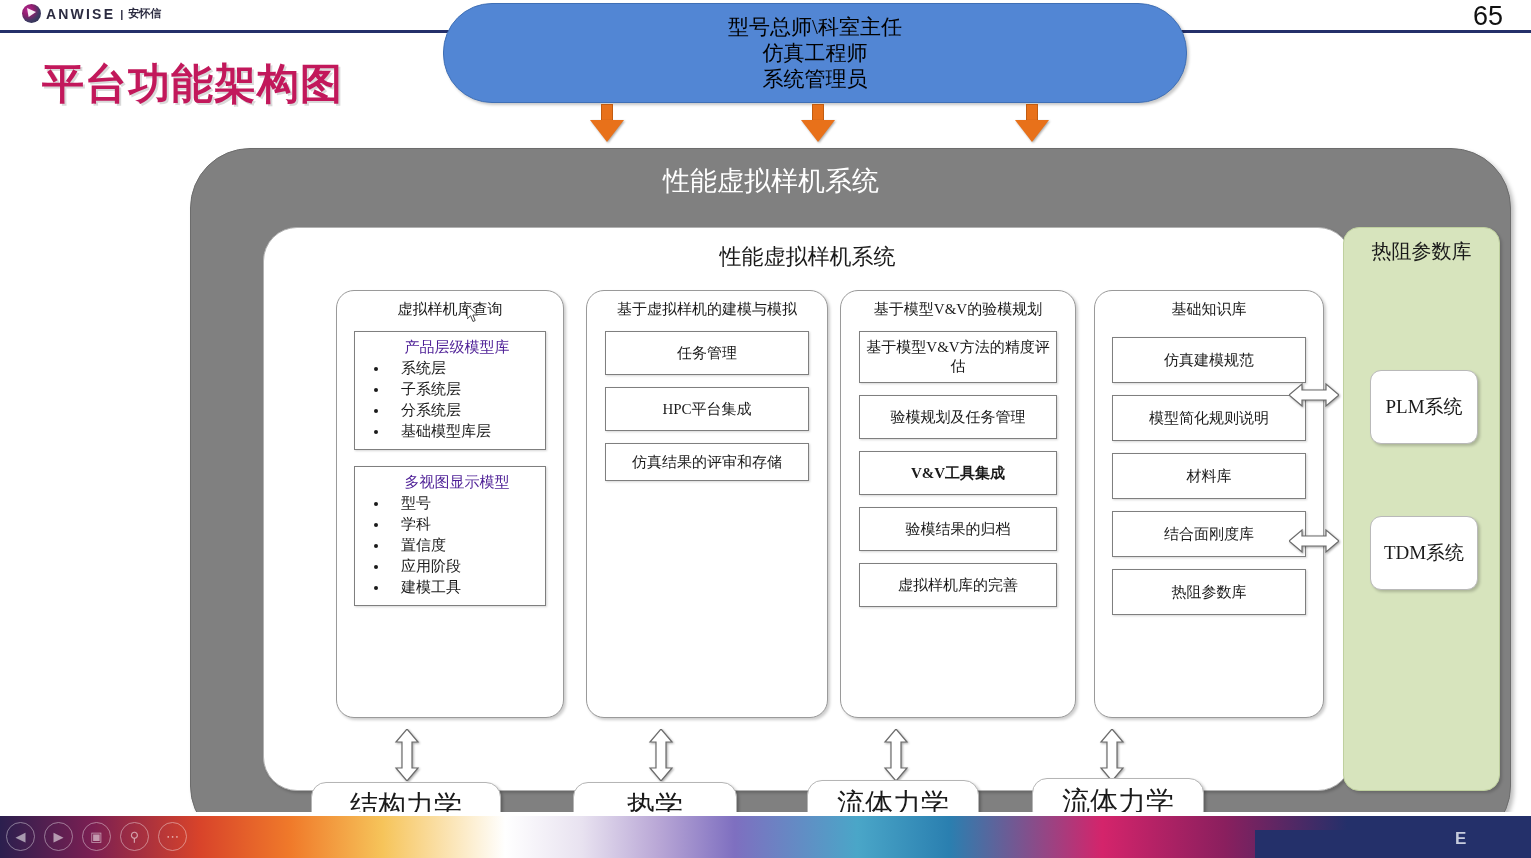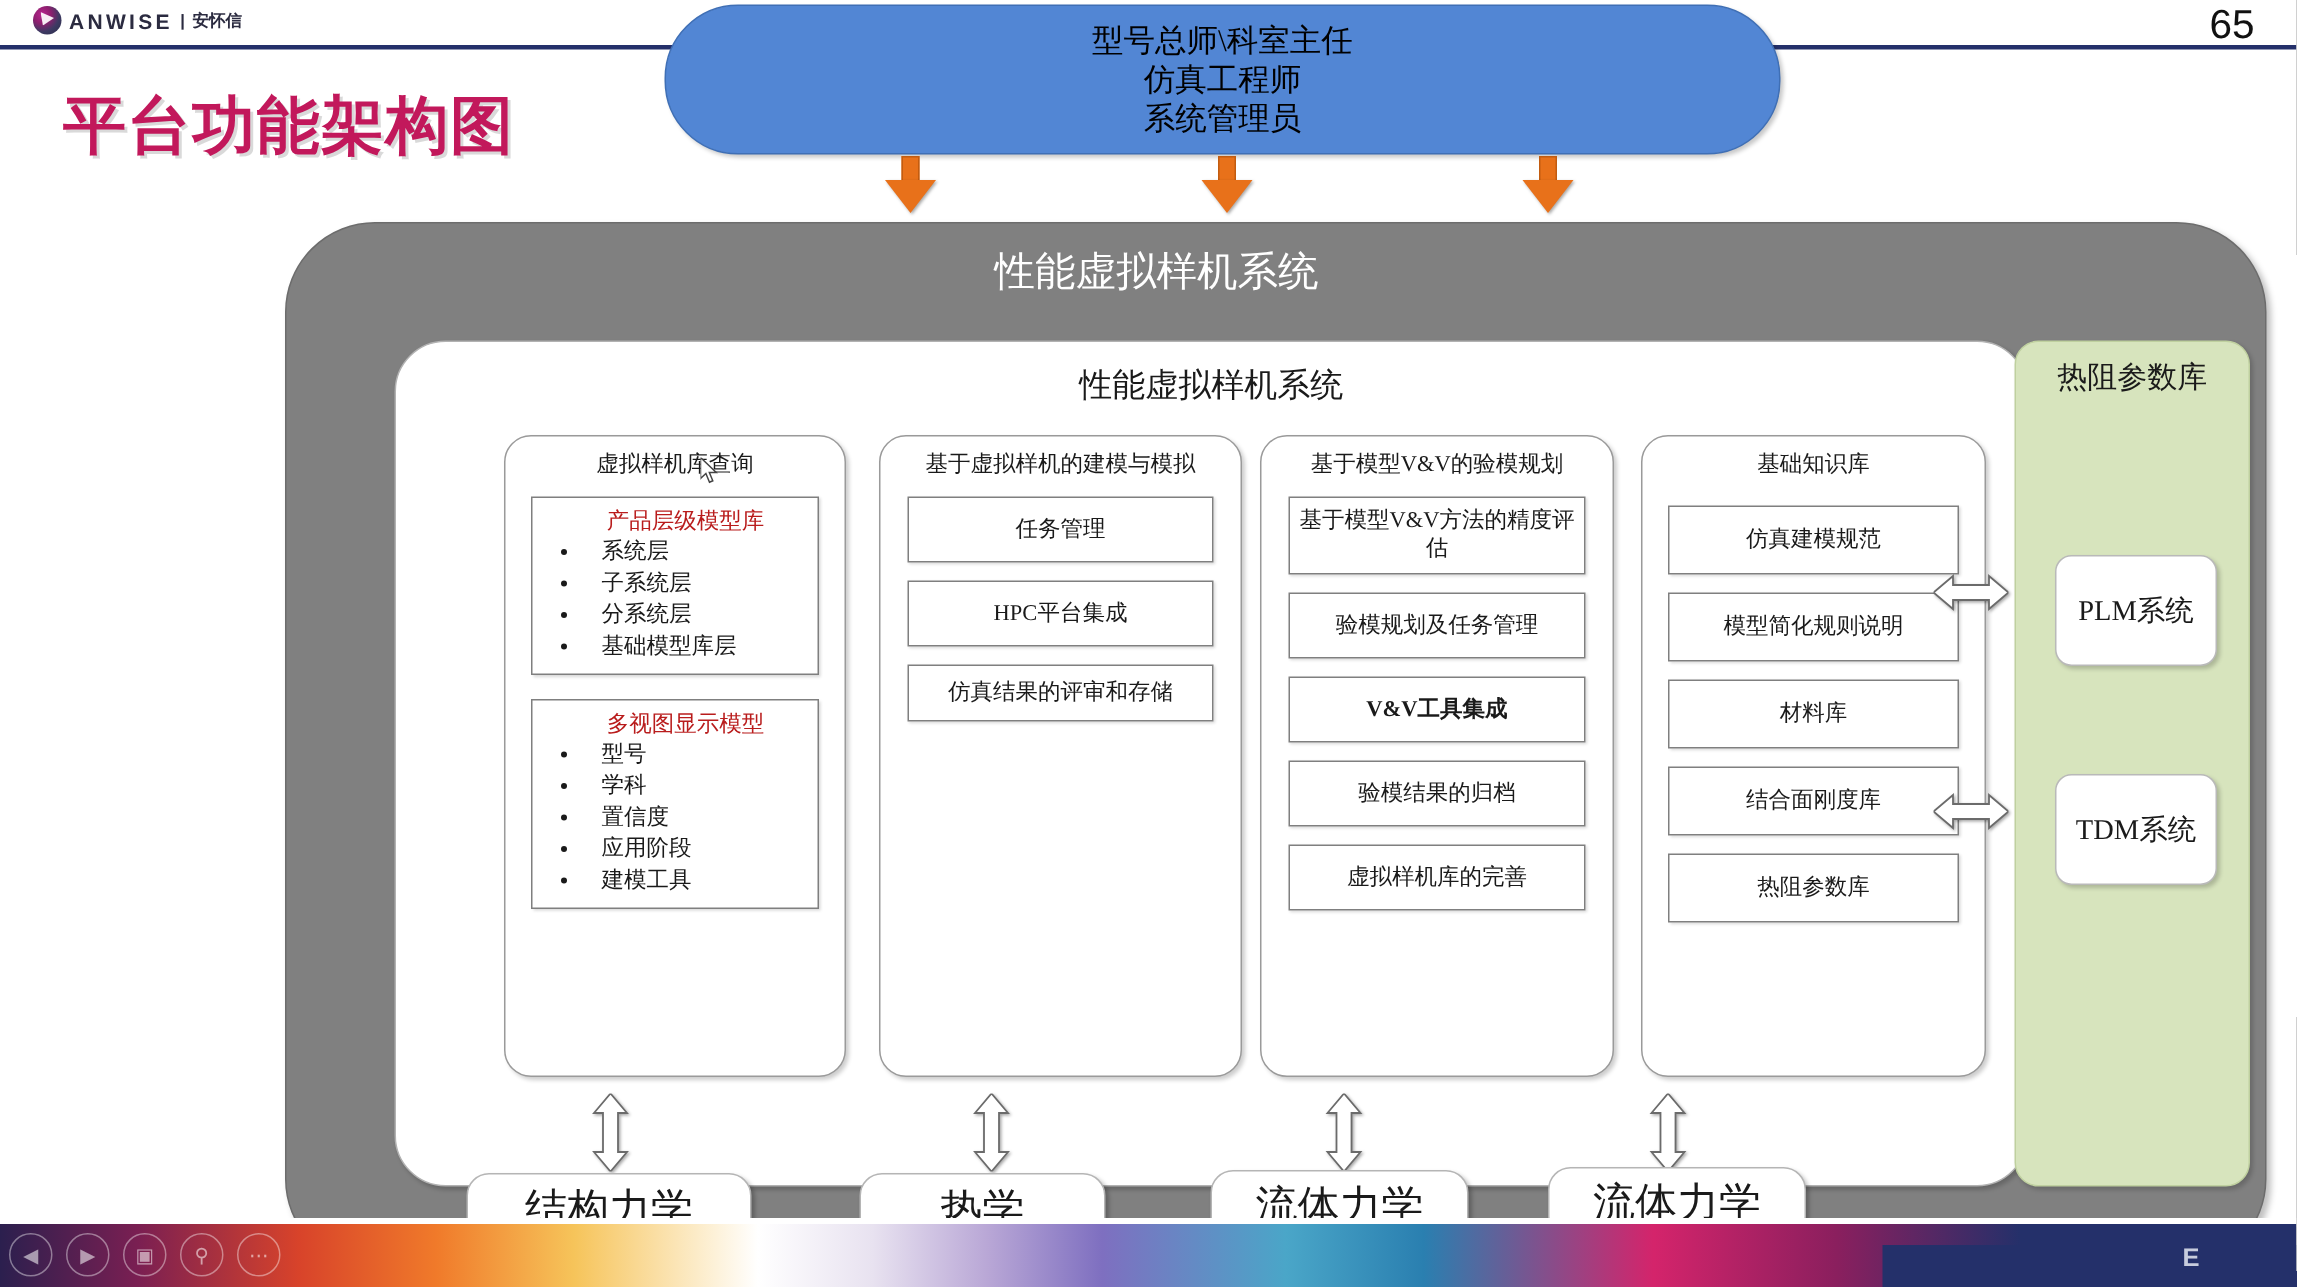--- a/index.html
+++ b/index.html
@@ -67,21 +67,21 @@
   .col-title{position:absolute;left:0;top:9px;width:100%;text-align:center;
     font-size:15px;color:#1a1a1a;}
   .col-body{position:absolute;left:0;top:40px;width:100%;}
 
   .card{margin:0 auto 12px auto;background:#ffffff;border:1px solid #7f7f7f;
     display:flex;align-items:center;justify-content:center;text-align:center;
     font-size:15px;color:#1a1a1a;line-height:19px;box-shadow:1px 1px 2px rgba(0,0,0,.16);}
 
   .listcard{margin:0 auto 16px auto;background:#ffffff;border:1px solid #7f7f7f;
     box-shadow:1px 1px 2px rgba(0,0,0,.16);padding:6px 0 7px 0;}
-  .listcard .lc-head{text-align:center;font-size:15px;color:#b91c1c;padding-left:14px;}
+  .listcard .lc-head{text-align:center;font-size:15px;color:#4c1d95;padding-left:14px;}
   .listcard ul{margin:1px 0 0 0;padding:0 0 0 34px;list-style:disc;}
   .listcard li{font-size:15px;color:#1a1a1a;line-height:21px;padding-left:12px;}
 
   
   .ext-panel{position:absolute;left:1152px;top:78px;width:155px;height:562px;
     background:#d7e4bd;border:1px solid #bfd09f;border-radius:16px;
     box-shadow:2px 2px 3px rgba(0,0,0,.18);}
   .ext-title{position:absolute;left:0;top:10px;width:100%;text-align:center;
     font-size:20px;color:#1a1a1a;}
   .ext-card{position:absolute;left:26px;width:106px;height:72px;background:#ffffff;

